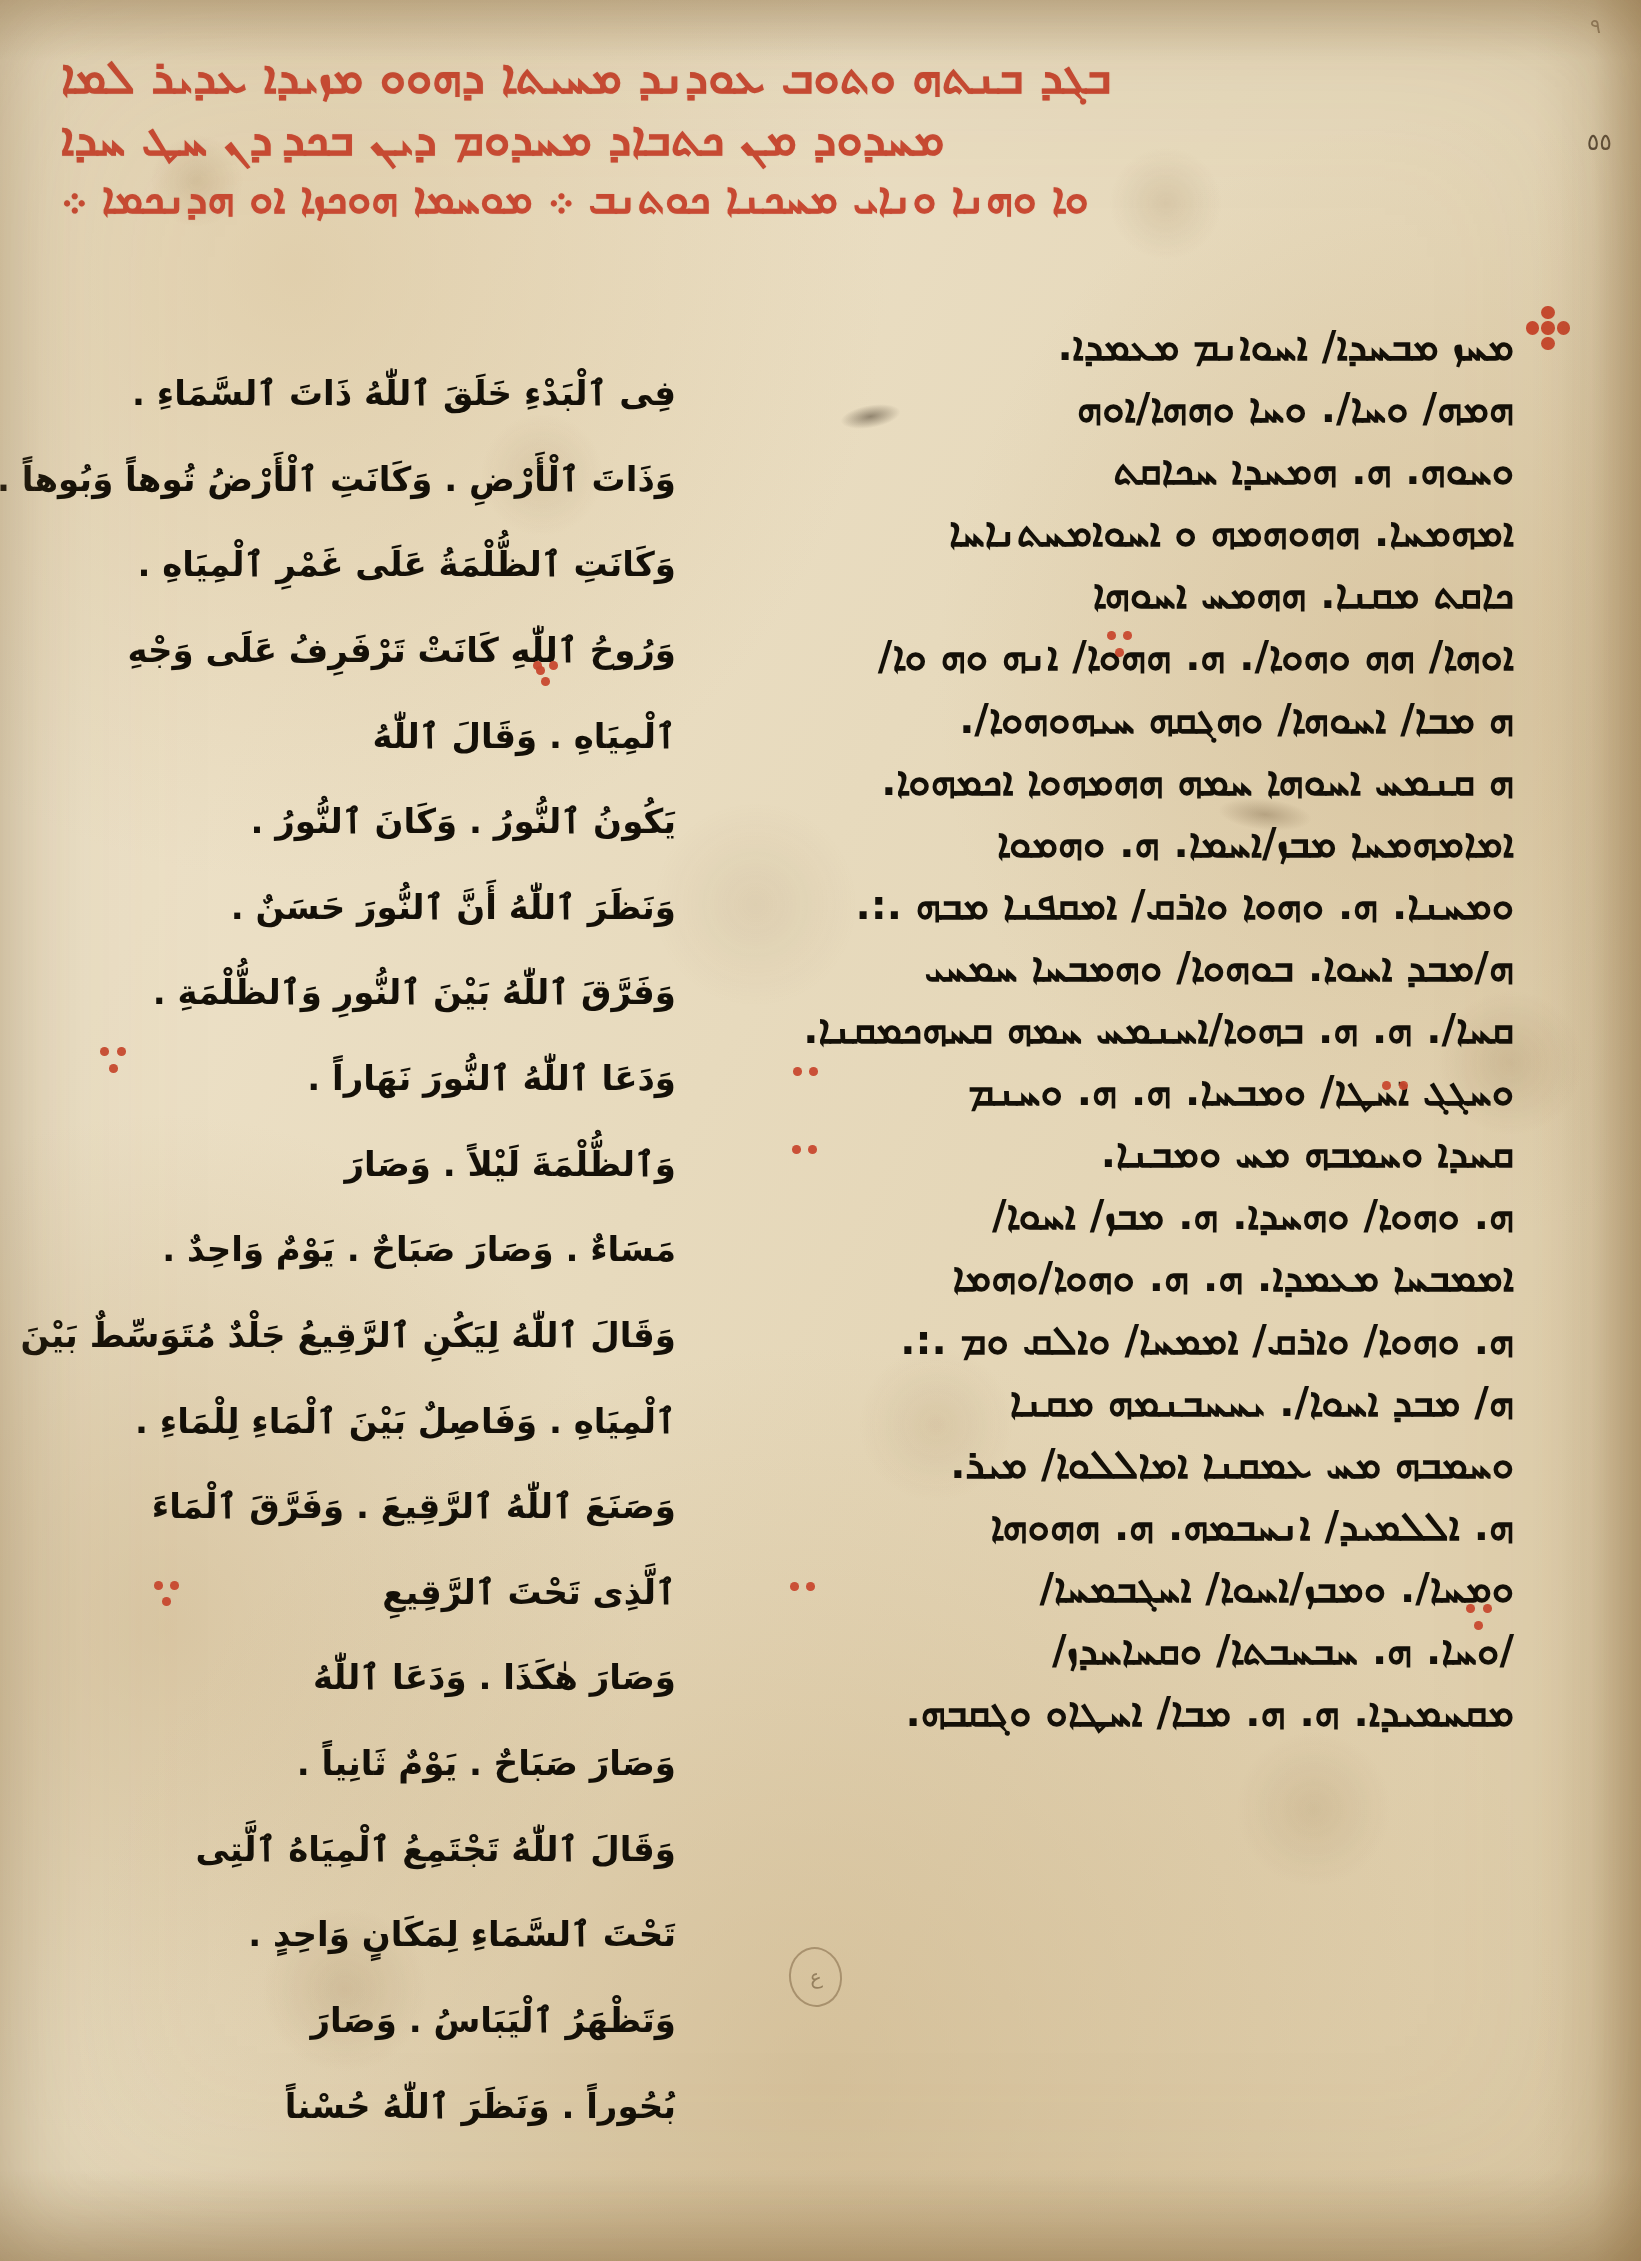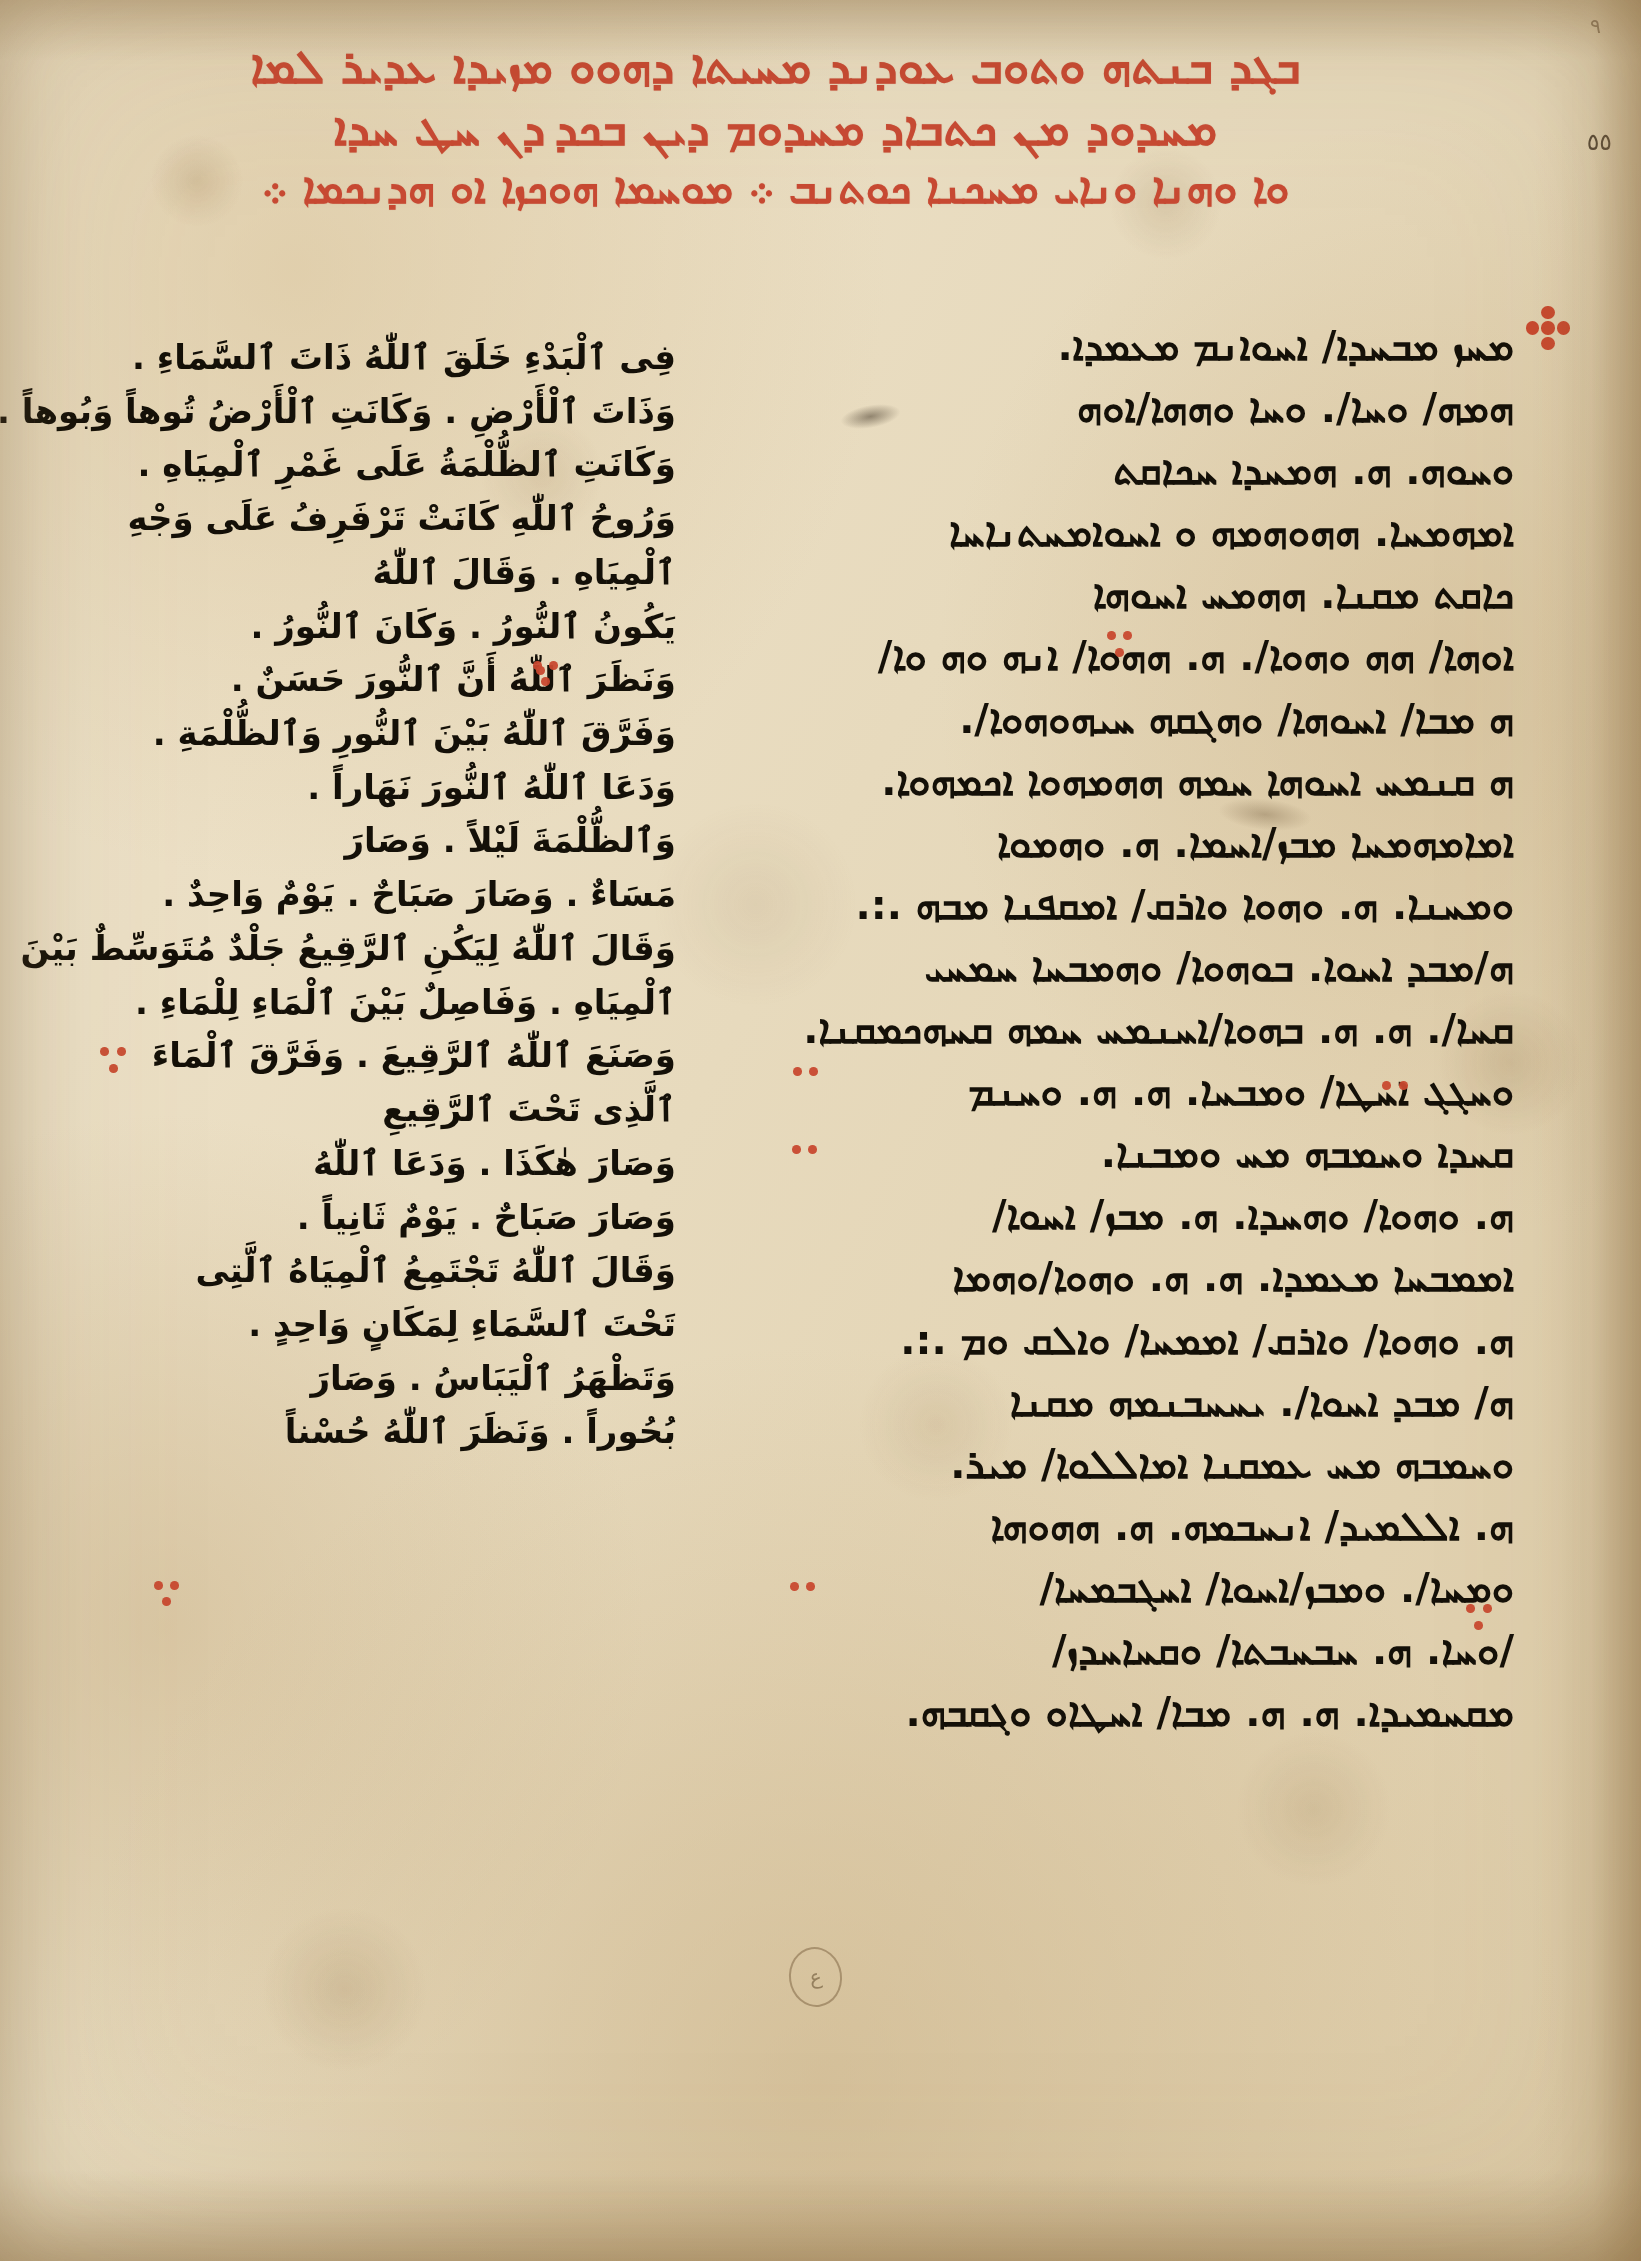--- a/index.html
+++ b/index.html
@@ -72,25 +72,25 @@
     left: 0; right: 0; top: 0;
     height: 61px;
     background: linear-gradient(180deg, rgba(150,116,68,0.25) 0%, rgba(150,116,68,0) 100%);
     pointer-events: none;
   }
 
   
   .rubric {
     position: absolute;
     left: 61px;
-    top: 36px;
+    top: 46px;
     width: 1429px;
     color: #c84a33;
     direction: rtl;
-    text-align: center;
+    text-align: left;
     font-family: "DejaVu Sans", sans-serif;
     font-size: 47px;
     line-height: 1.32;
     font-weight: 700;
     text-shadow: 0 0 1px rgba(180,60,40,0.35);
     letter-spacing: -1px;
   }
   .rubric .ln { display: block; white-space: nowrap; }
   .rubric .ln.l3 { font-size: 43px; }
 
@@ -137,21 +137,21 @@
     line-height: 1.46;
     font-weight: 600;
     letter-spacing: -0.5px;
   }
   .col .line {
     display: block;
     white-space: nowrap;
     overflow: visible;
   }
   .col-syriac .line { margin-bottom: 6.1px; }
-  .col-arabic .line { margin-bottom: 4.1px; }
+  .col-arabic .line { margin-bottom: 4.1px; margin-top: 36px; }
 
   
   .dot {
     position: absolute;
     width: 8.7px; height: 8.7px;
     border-radius: 50%;
     background: #c8492f;
     opacity: 0.95;
   }
   

